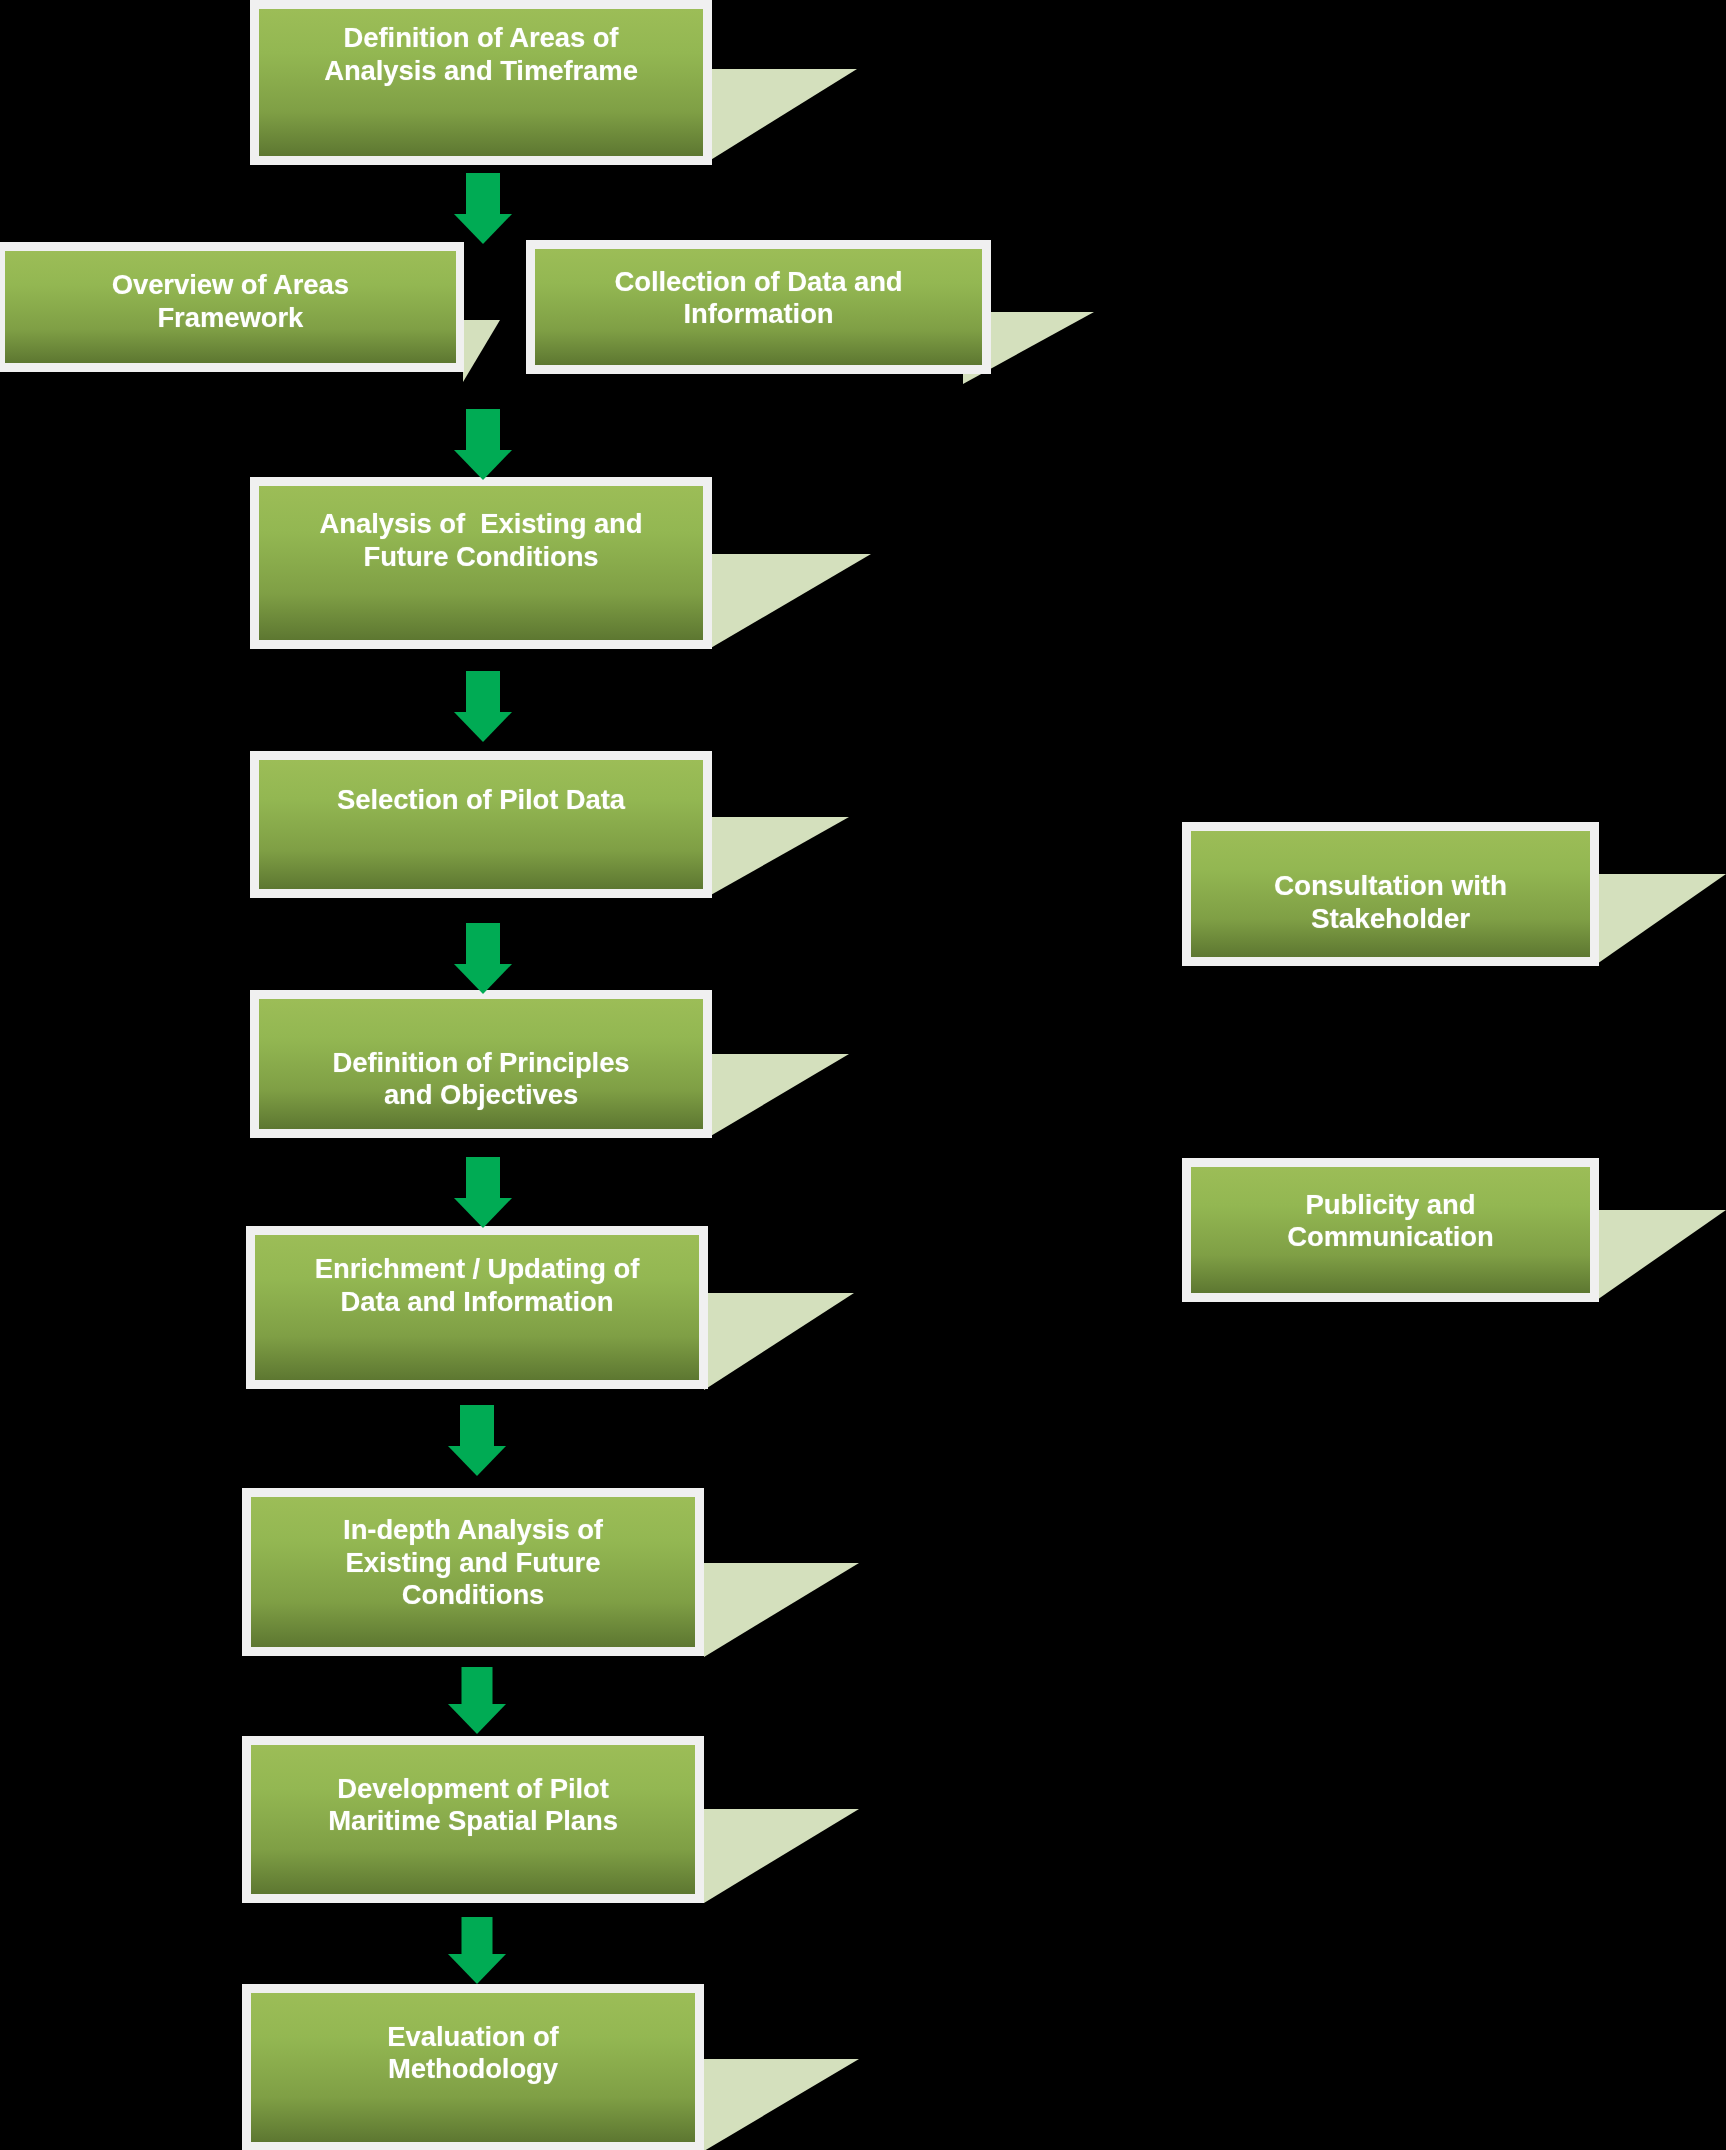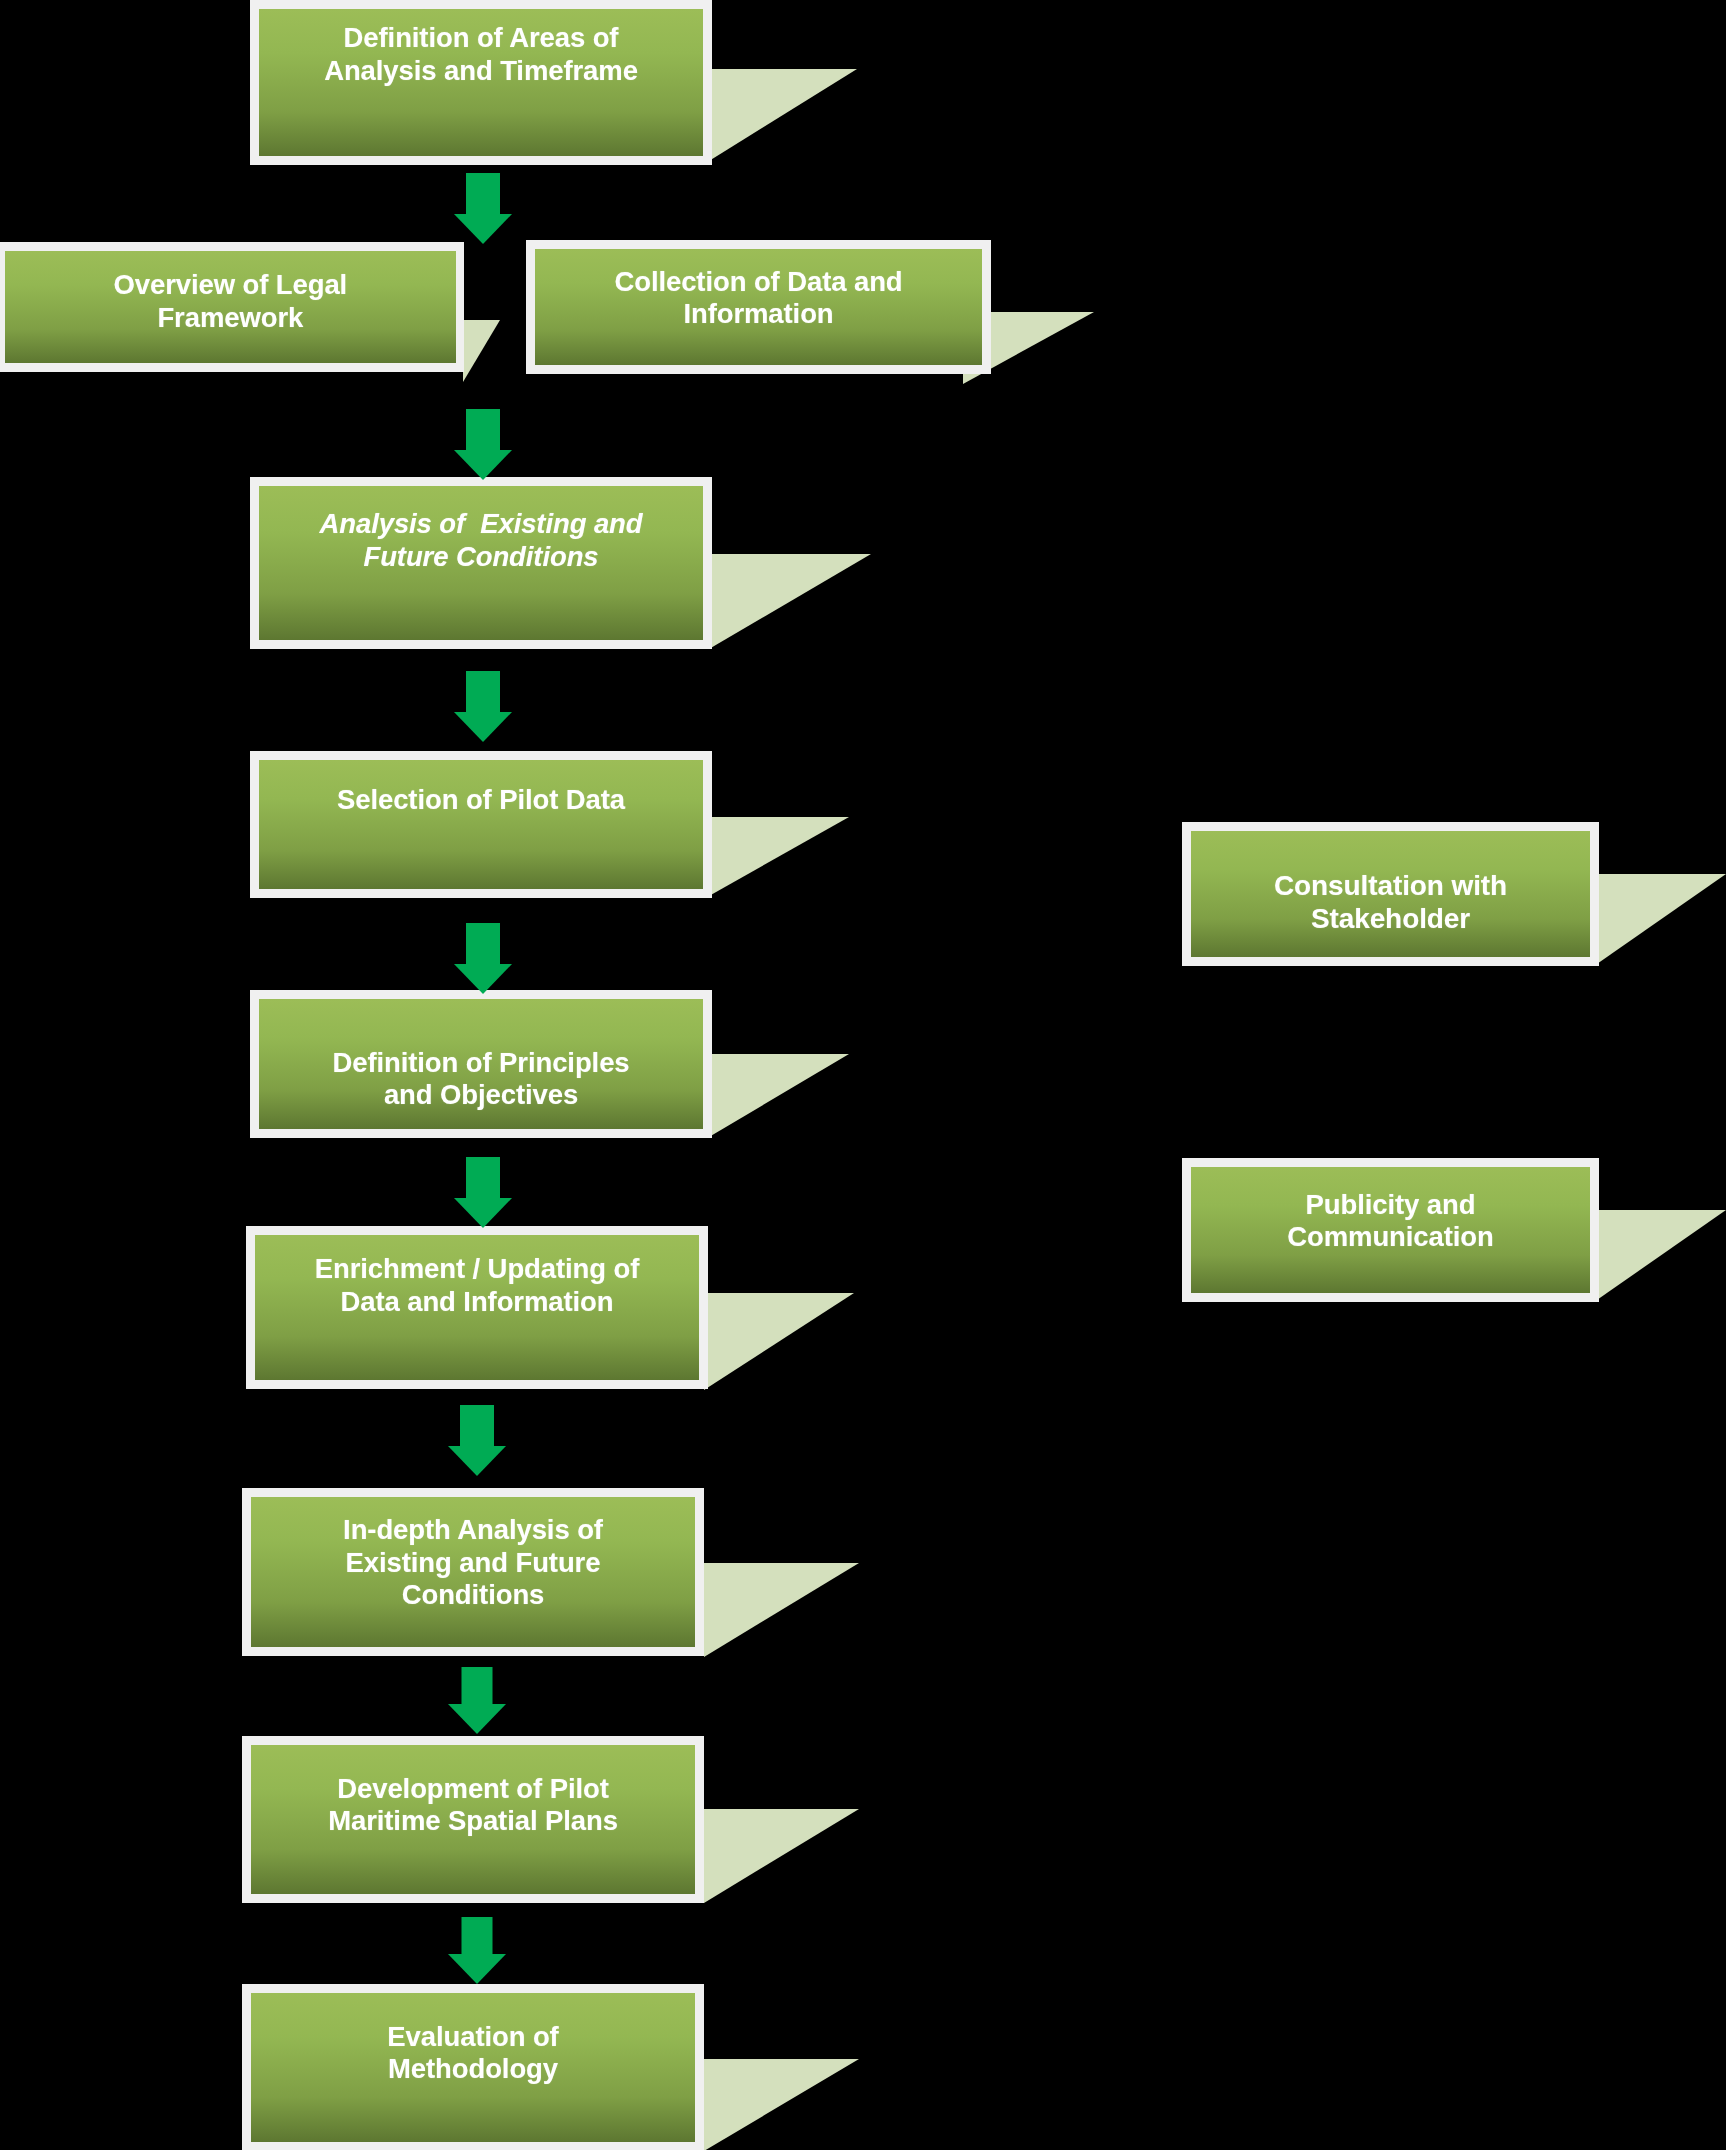--- a/index.html
+++ b/index.html
@@ -166,35 +166,35 @@
 
   <div class="node" style="left:250px; top:0px; width:462px; height:165px;">
     <span class="fill">
       <span class="label" style="top:13.7px; font-size:27.5px;">Definition of Areas of
 Analysis and Timeframe</span>
     </span>
   </div>
 
   <div class="node" style="left:-3.7px; top:242px; width:468px; height:130px;">
     <span class="fill">
-      <span class="label" style="top:18.7px; font-size:27.5px;">Overview of Legal
+      <span class="label" style="top:18.7px; font-size:27.5px;">Overview of Areas
 Framework</span>
     </span>
   </div>
 
   <div class="node" style="left:502px; top:240px; width:465px; height:134px;margin-left:24px;">
     <span class="fill">
       <span class="label" style="top:17px; font-size:27.5px;">Collection of Data and
 Information</span>
     </span>
   </div>
 
   <div class="node" style="left:250px; top:477px; width:462px; height:172px;">
     <span class="fill">
-      <span class="label" style="top:22.5px; font-size:27.5px;font-style:italic;">Analysis of  Existing and
+      <span class="label" style="top:22.5px; font-size:27.5px;">Analysis of  Existing and
 Future Conditions</span>
     </span>
   </div>
 
   <div class="node" style="left:250px; top:751px; width:462px; height:147px;">
     <span class="fill">
       <span class="label" style="top:24px; font-size:27.5px;">Selection of Pilot Data</span>
     </span>
   </div>
 

